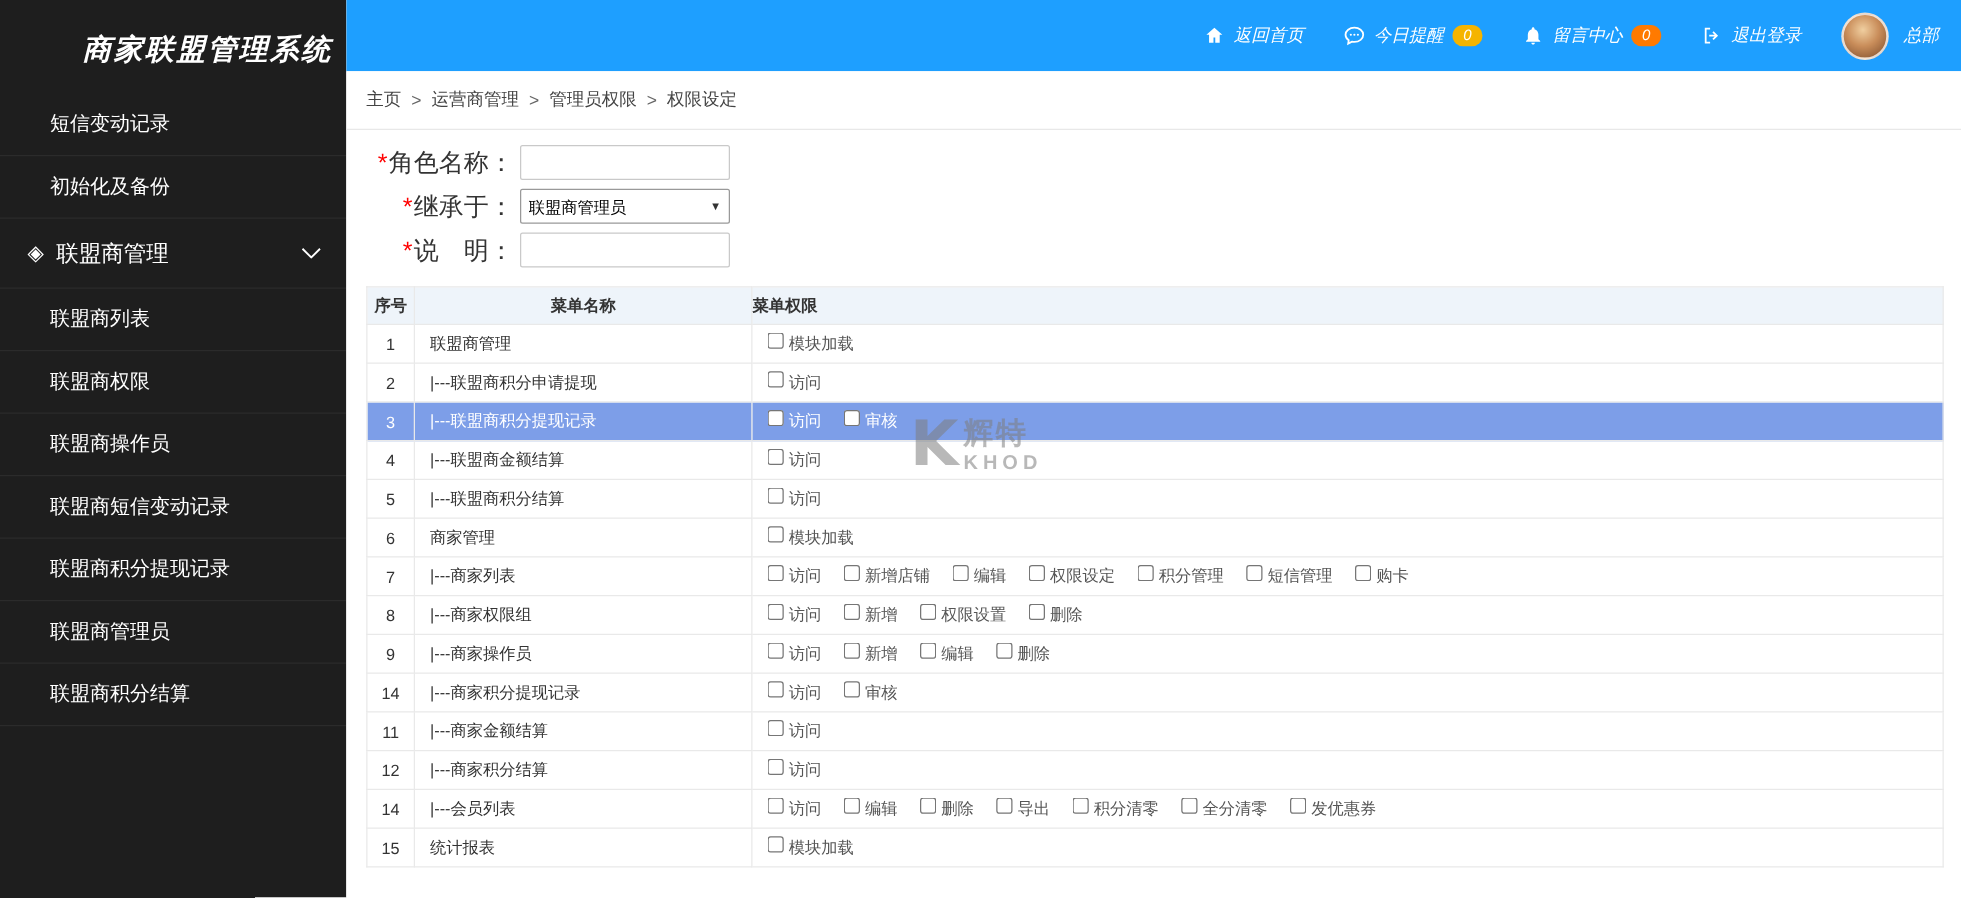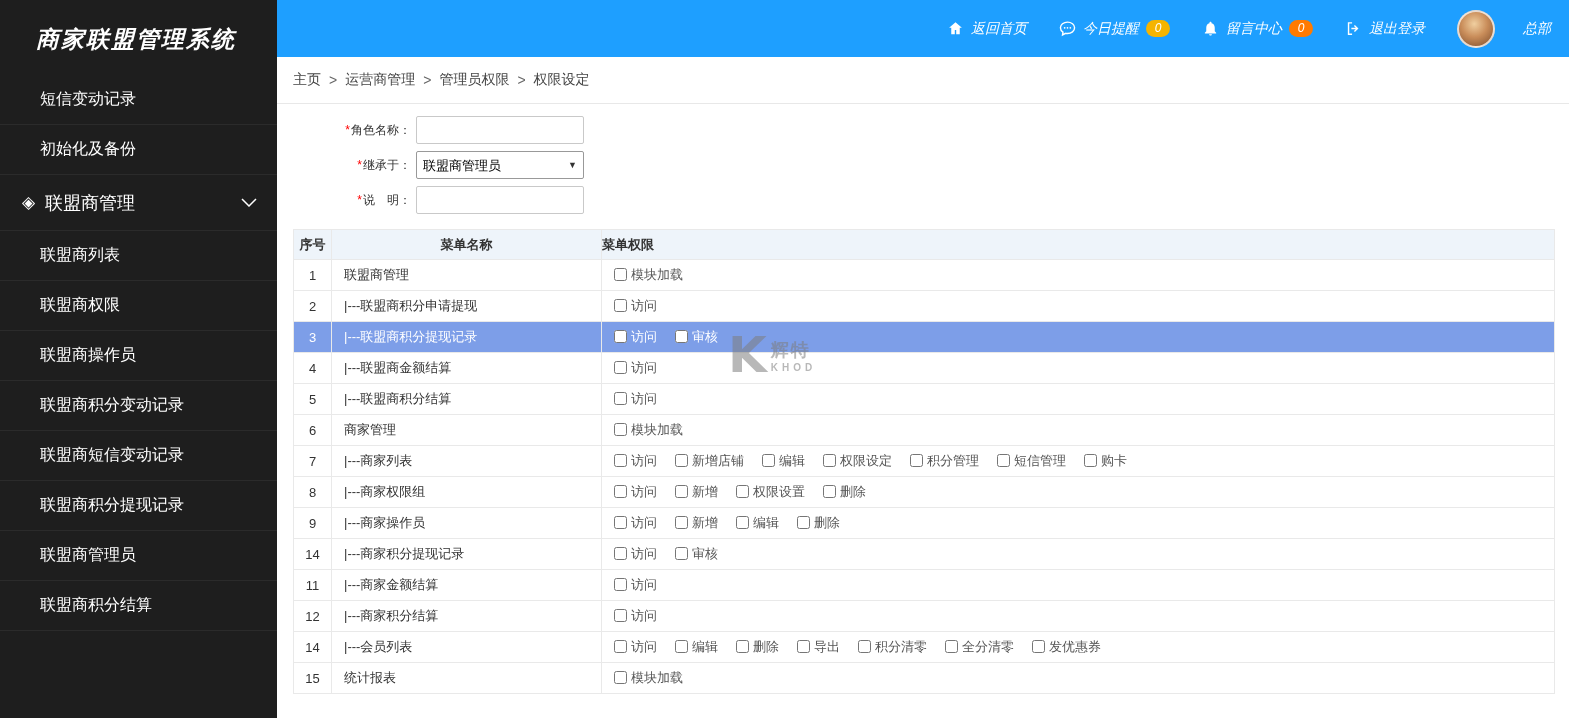--- a/index.html
+++ b/index.html
@@ -11,21 +11,21 @@
 
   
   .sidebar {
     width:277px; height:718px; flex-shrink:0;
     background:var(--c-sidebar,#1e1e1e); color:#fff; overflow:hidden;
   }
   .logo {
     padding:24px 10px 20px 36px;
     font-family:"DejaVu Serif","Liberation Serif",serif;
     font-style:italic; font-weight:bold; font-size:23px;
-    letter-spacing:2px; white-space:nowrap; cursor:default;
+    letter-spacing:2px; white-space:nowrap; cursor:default;margin-left:30px;
   }
   .menu-item {
     height:50px; display:flex; align-items:center;
     padding:0 20px 0 40px; font-size:16px; cursor:pointer;
     border-bottom:1px solid rgba(255,255,255,0.06);
     white-space:nowrap;
   }
   .menu-item.group { height:56px; font-size:18px; padding-left:22px; }
   .menu-item.group .mi-icon { margin-right:10px; font-size:17px; }
   .menu-item.group .mi-chevron { margin-left:auto; display:flex; align-items:center; }
@@ -45,36 +45,36 @@
     display:inline-block; min-width:24px; padding:1px 8px; border-radius:9px;
     font-size:12px; color:#fff; text-align:center; line-height:15px;
   }
   .badge.reminder { background:var(--c-reminder-badge,#f5b400); }
   .badge.message  { background:var(--c-message-badge,#ff7a00); }
   .avatar {
     width:38px; height:38px; border-radius:50%;
     background:radial-gradient(circle at 45% 35%, #f0cfa0 0%, #c98d5a 45%, #7a4a2a 100%);
     border:2px solid rgba(255,255,255,0.75); cursor:pointer; flex-shrink:0;
   }
-  .user-group { display:flex; gap:28px; }
+  .user-group { display:flex; gap:12px; }
 
   
   .main { flex:1; background:#fff; overflow:hidden; }
   .breadcrumb {
     height:47px; display:flex; align-items:center;
     padding:0 16px; font-size:14px; color:#444;
     border-bottom:1px solid #e8e8e8;
   }
   .bc-item { cursor:pointer; }
   .bc-sep { margin:0 8px; color:#666; }
 
   
   .form-area { padding:12px 16px 4px 16px; }
   .form-row { display:flex; align-items:center; margin-bottom:7px; height:28px; }
-  .form-label { width:118px; text-align:right; font-size:12px; color:#333; margin-right:5px; white-space:nowrap; }
+  .form-label { width:118px; text-align:right; font-size:20px; color:#333; margin-right:5px; white-space:nowrap; }
   .req { color:var(--c-required,#ff0000); margin-right:1px; }
   .text-input {
     width:168px; height:28px; border:1px solid #c9c9c9; border-radius:2px;
     padding:0 6px; font-size:13px; font-family:inherit; outline:none; background:#fff;
   }
   .select-wrap { position:relative; display:inline-block; }
   .select-wrap select {
     appearance:none; -webkit-appearance:none; -moz-appearance:none;
     width:168px; height:28px; border:1px solid #999; background:#fff;
     padding:0 22px 0 6px; font-size:13px; font-family:inherit; border-radius:2px;
@@ -85,35 +85,35 @@
   .table-wrap { padding:4px 14px 0 16px; }
   table.perm-table { width:100%; border-collapse:collapse; table-layout:fixed; }
   .perm-table th, .perm-table td { border:1px solid #e9e9e9; font-size:13px; }
   .perm-table thead th {
     background:#eef4fa; color:#333; font-weight:bold; height:30px; text-align:center;
   }
   .col-no   { width:38px; text-align:center; color:#333; }
   .col-menu { width:270px; padding:0 0 0 12px; color:#333; }
   .perm-table tbody td { height:31px; }
   .col-perms { padding-left:12px; color:#555; }
-  .perm { display:inline-flex; align-items:center; margin-right:18px; cursor:pointer; white-space:nowrap; }
+  .perm { display:inline-flex; align-items:flex-start; margin-right:18px; cursor:pointer; white-space:nowrap; }
   .perm input { width:13px; height:13px; margin-right:4px; cursor:pointer; }
   tr.highlight td { background:var(--c-highlight-row,#7d9ee8); color:#fff; }
   tr.highlight .col-menu, tr.highlight .col-no, tr.highlight .col-perms { color:#fff; }
 
   
   .watermark {
     position:absolute; left:728px; top:330px; z-index:5;
     display:flex; align-items:center; gap:4px;
     color:rgba(125,125,125,0.55); pointer-events:none;
   }
   .wm-k { font-size:50px; font-weight:bold; line-height:1; font-family:"DejaVu Sans",sans-serif; }
   .wm-right { display:flex; flex-direction:column; align-items:flex-start; }
-  .wm-cn { font-size:18px; font-weight:bold; letter-spacing:2px; }
-  .wm-en { font-size:10px; font-weight:bold; letter-spacing:4px; }
+  .wm-cn { font-size:24px; font-weight:bold; letter-spacing:2px; }
+  .wm-en { font-size:16px; font-weight:bold; letter-spacing:4px; }
 </style>
 </head>
 <body>
 
 <aside class="sidebar">
   <div class="logo">商家联盟管理系统</div>
   <nav>
       <div class="menu-item item">
         <span class="mi-label">短信变动记录</span>
       </div>
@@ -130,23 +130,20 @@
         </span>
       </div>
       <div class="menu-item subitem">
         <span class="mi-label">联盟商列表</span>
       </div>
       <div class="menu-item subitem">
         <span class="mi-label">联盟商权限</span>
       </div>
       <div class="menu-item subitem">
         <span class="mi-label">联盟商操作员</span>
-      </div>
-      <div class="menu-item subitem">
-        <span class="mi-label">联盟商积分变动记录</span>
       </div>
       <div class="menu-item subitem">
         <span class="mi-label">联盟商短信变动记录</span>
       </div>
       <div class="menu-item subitem">
         <span class="mi-label">联盟商积分提现记录</span>
       </div>
       <div class="menu-item subitem">
         <span class="mi-label">联盟商管理员</span>
       </div>

